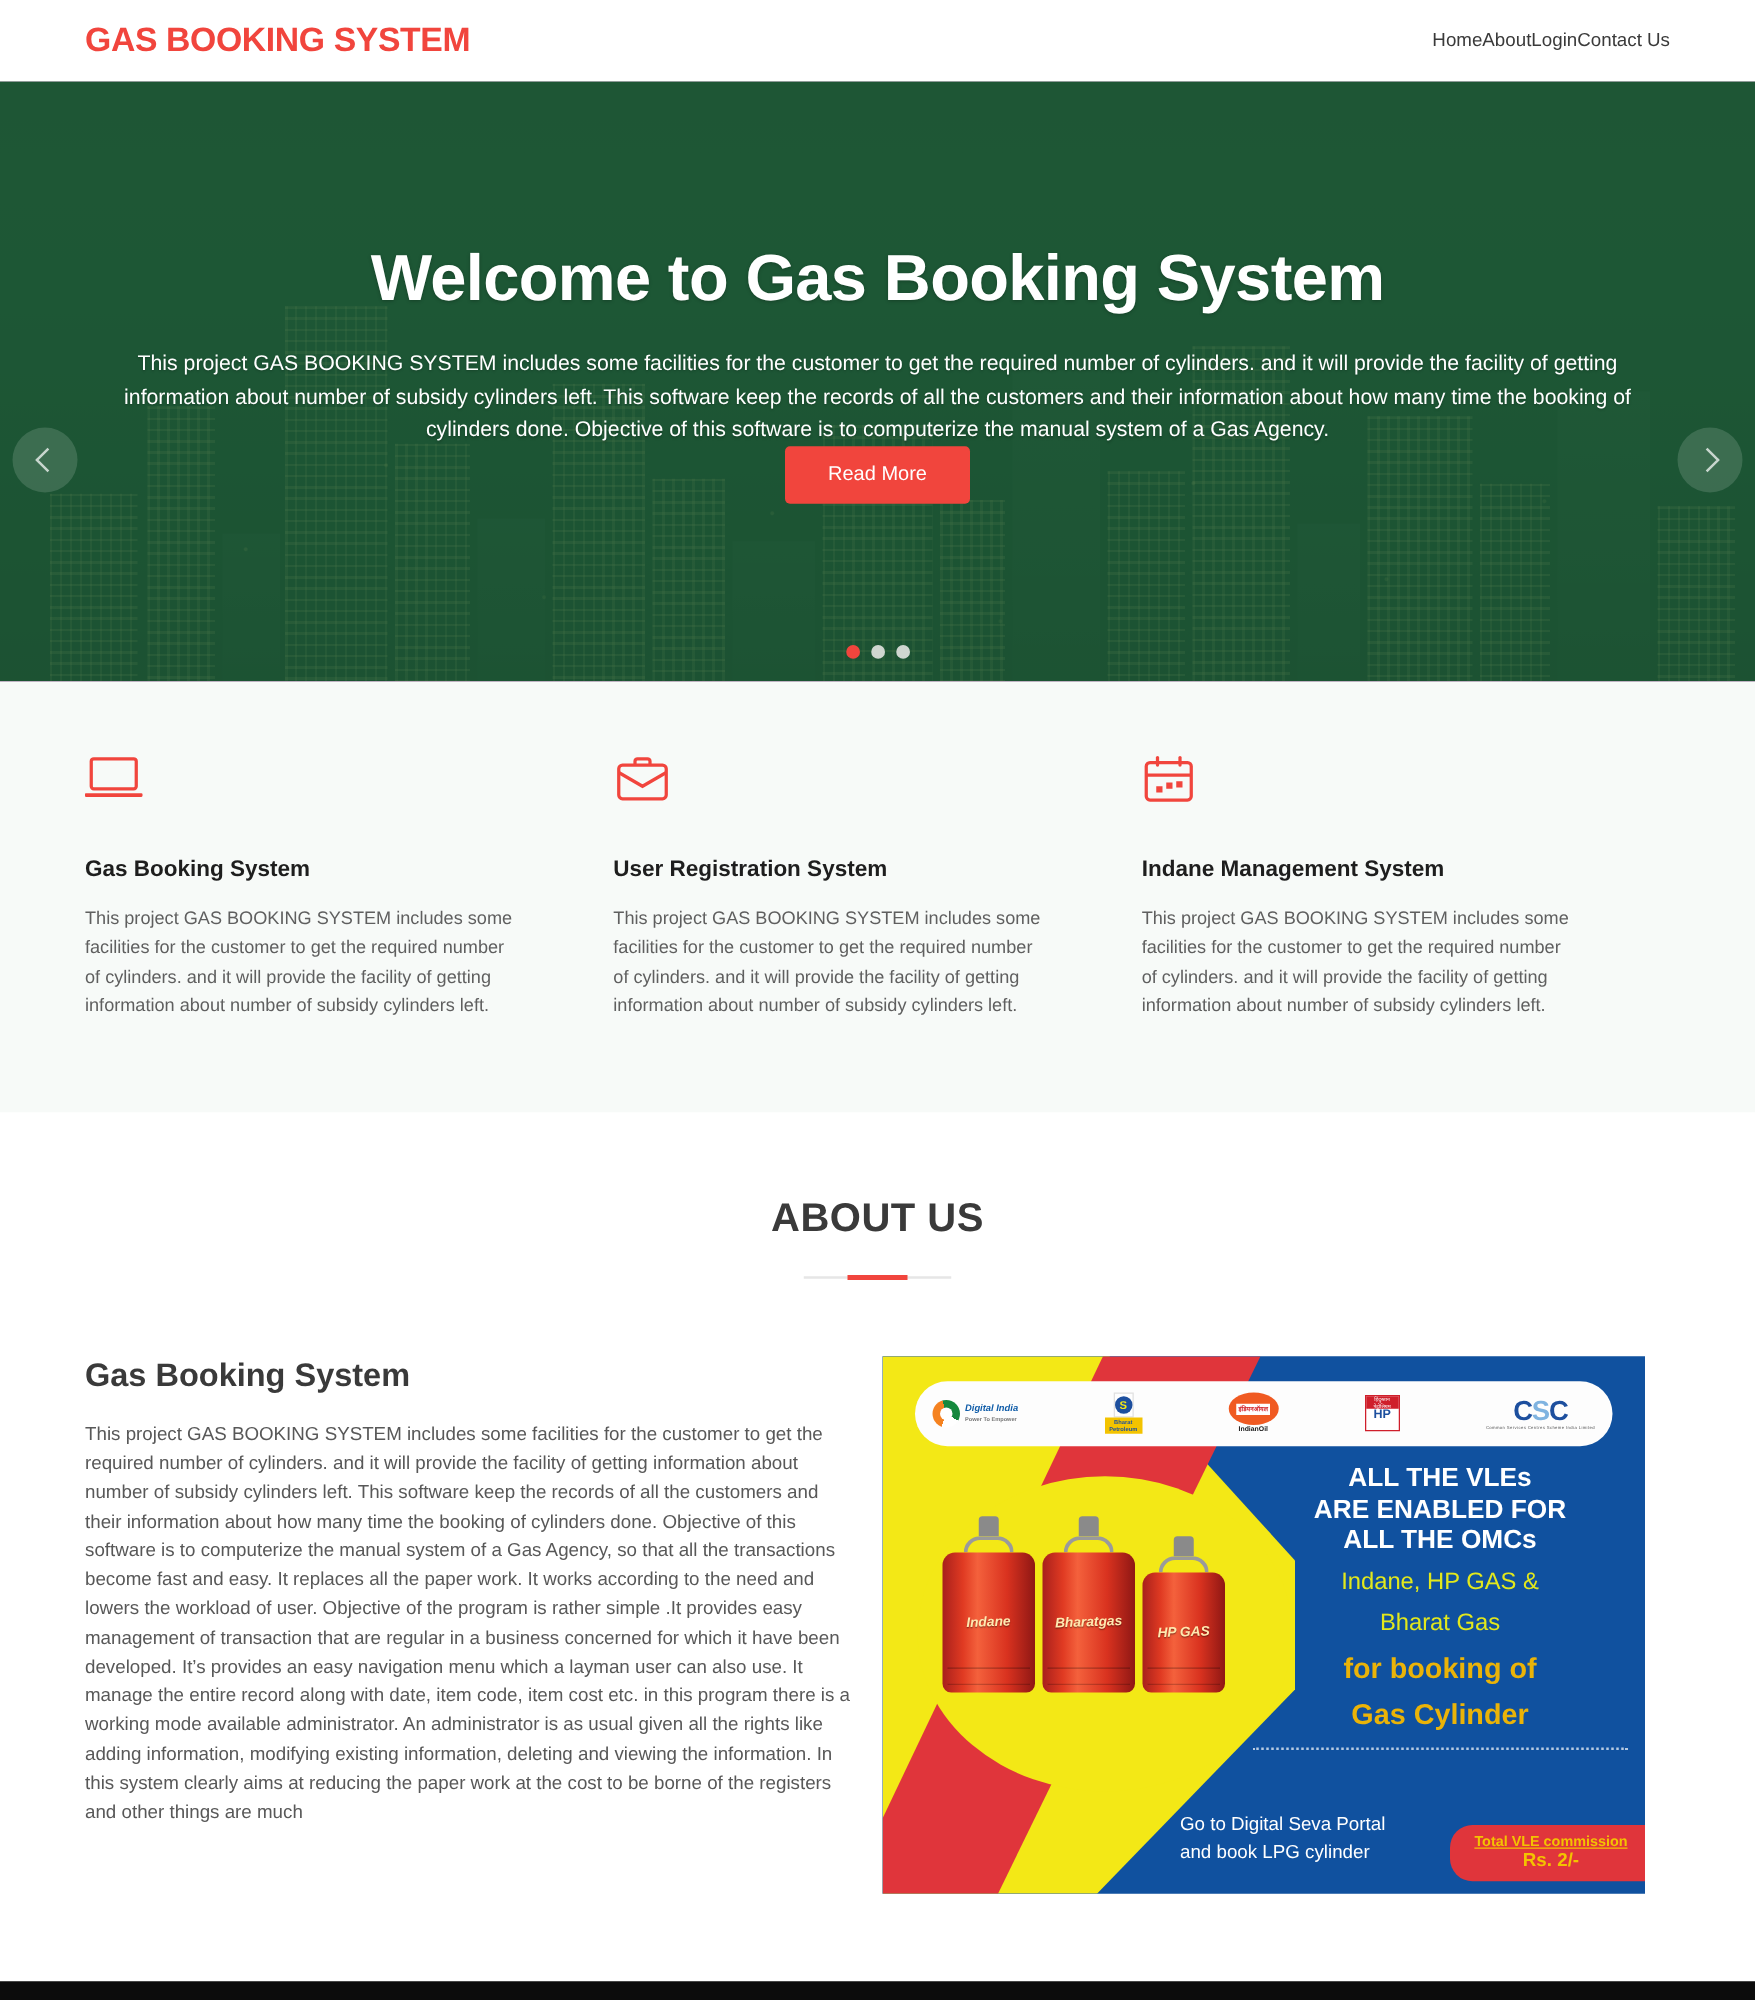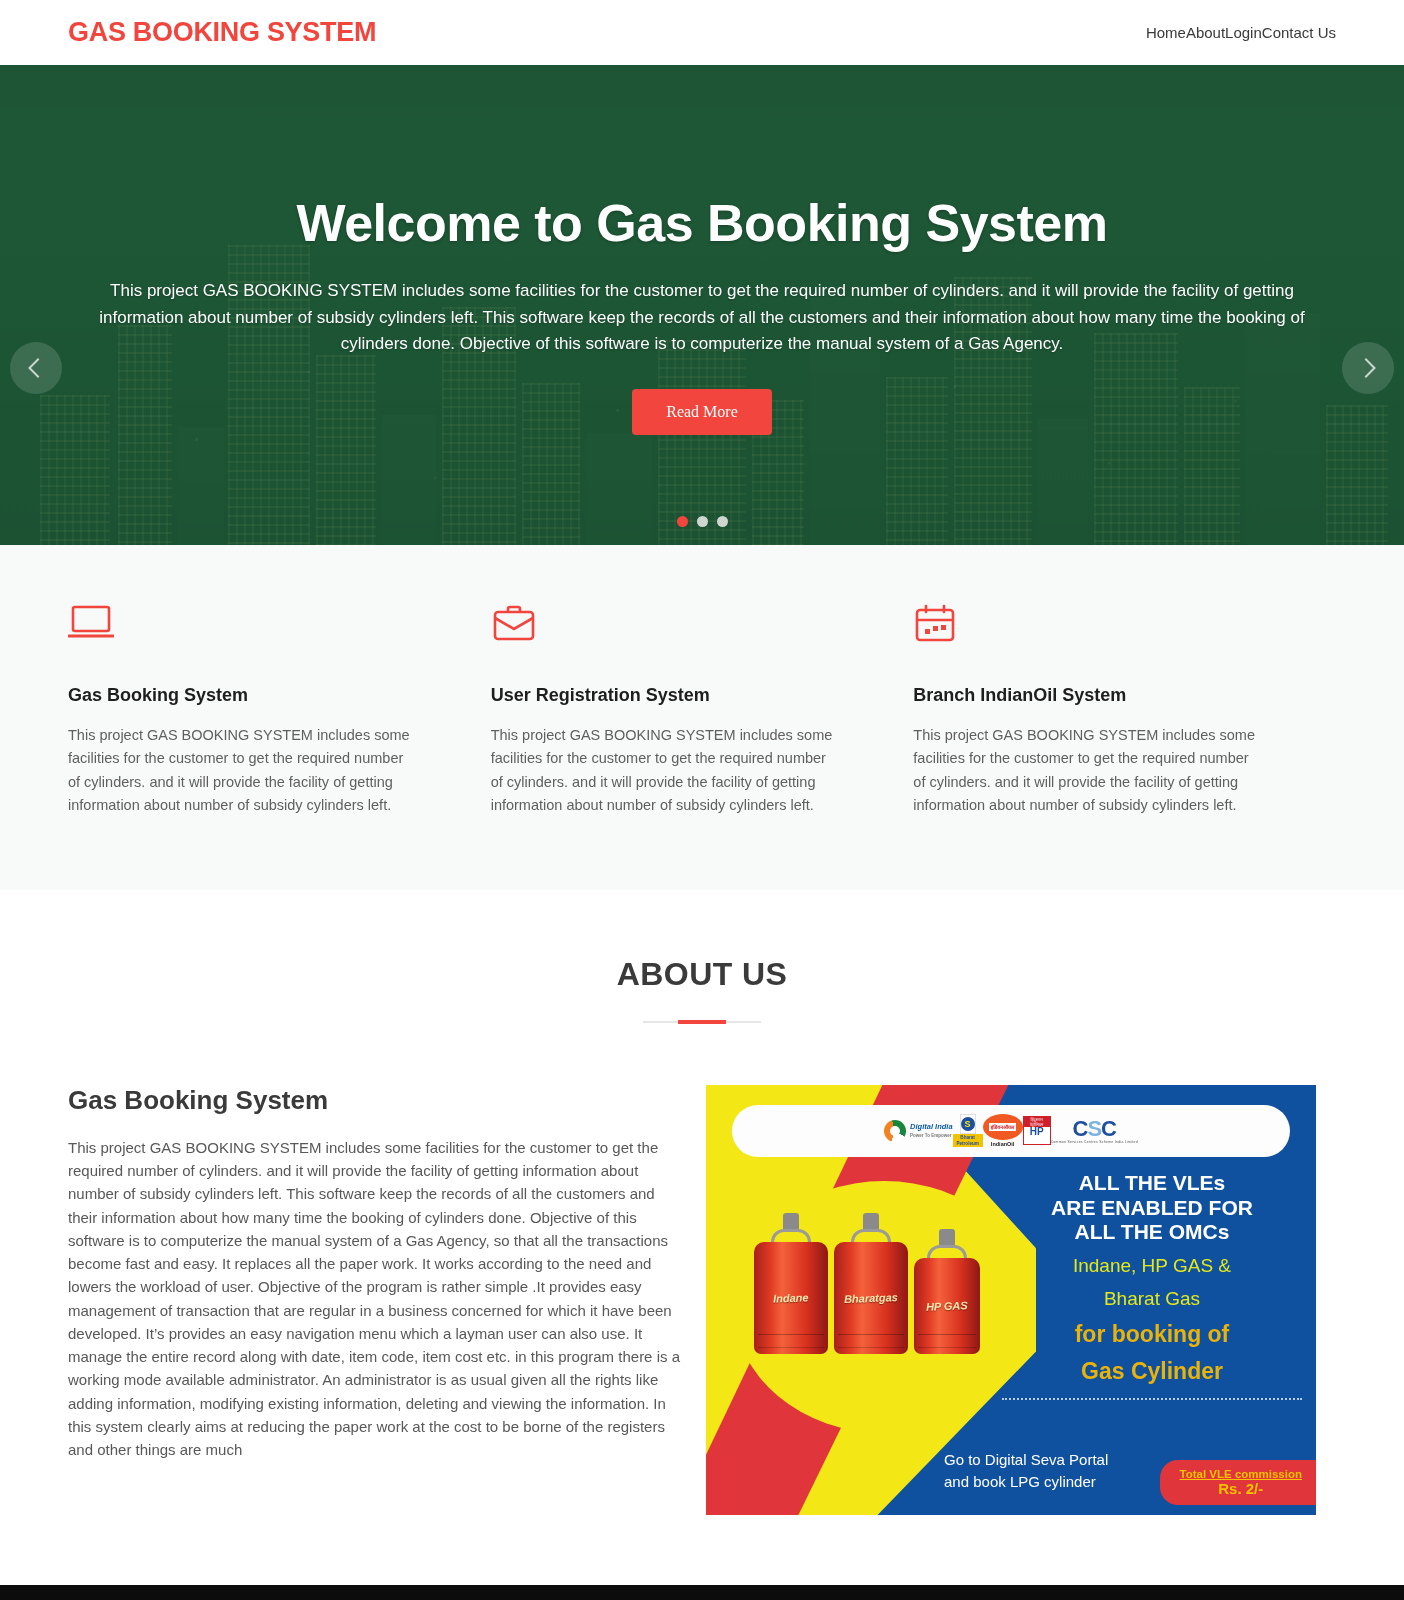--- a/index.html
+++ b/index.html
@@ -96,29 +96,28 @@
   .hero-text {
     color: #fff;
     font-size: 17px;
     line-height: 1.55;
     max-width: 1210px;
     margin: 26px auto 0 auto;
     text-shadow: 0 1px 2px rgba(0,0,0,.25);
   }
   .btn-readmore {
     display: inline-block;
-    margin-top: 32px;
     background: #f1453d;
     color: #fff;
     font-size: 16px;
     padding: 14px 34px;
     border: none;
     border-radius: 4px;
     cursor: pointer;
-    font-family: Liberation Serif, serif;
+    font-family: Liberation Sans, sans-serif;
   }
   .hero-arrow {
     position: absolute;
     top: 277px;
     width: 52px; height: 52px;
     border-radius: 50%;
     background: rgba(255,255,255,.14);
     display: flex; align-items: center; justify-content: center;
     z-index: 5;
     cursor: pointer;
@@ -245,21 +244,21 @@
     background: #f3e816;
   }
   .poster-logobar {
     position: absolute;
     left: 26px; top: 20px;
     width: 558px; height: 52px;
     background: #fdfdfd;
     border-radius: 26px;
     display: flex;
     align-items: center;
-    justify-content: center;
+    justify-content: space-between;
     padding: 0 14px;
     z-index: 6;
   }
   .plogo { display: flex; flex-direction: column; align-items: center; justify-content: center; }
   .plogo-row { display: flex; align-items: center; gap: 4px; }
   .plogo-cap { font-size: 5.5px; font-weight: bold; color: #1a1a1a; margin-top: 1px; }
   .di-mark {
     width: 22px; height: 22px; border-radius: 50%;
     background: conic-gradient(from 200deg, #f58220 0 40%, #15883d 40% 78%, #ffffff 78% 100%);
     position: relative;
@@ -420,21 +419,21 @@
       <svg width="44" height="42" viewBox="0 0 44 42" fill="none" stroke="#f1453d" stroke-width="2.6">
         <rect x="4" y="7" width="36" height="30" rx="3"></rect>
         <line x1="4" y1="17" x2="40" y2="17"></line>
         <line x1="13" y1="3" x2="13" y2="9" stroke-linecap="round"></line>
         <line x1="31" y1="3" x2="31" y2="9" stroke-linecap="round"></line>
         <rect x="12" y="26" width="5" height="5" fill="#f1453d" stroke="none"></rect>
         <rect x="20" y="23" width="5" height="5" fill="#f1453d" stroke="none"></rect>
         <rect x="28" y="22" width="5" height="5" fill="#f1453d" stroke="none"></rect>
       </svg>
     </div>
-    <div class="feature-title">Branch IndianOil System</div>
+    <div class="feature-title">Indane Management System</div>
     <div class="feature-text">This project GAS BOOKING SYSTEM includes some facilities for the customer to get the required number of cylinders. and it will provide the facility of getting information about number of subsidy cylinders left.</div>
   </div>
 
 </div>
 
 <div class="about">
   <div class="about-heading">ABOUT US</div>
   <div class="divider"></div>
 
   <div class="about-body">

